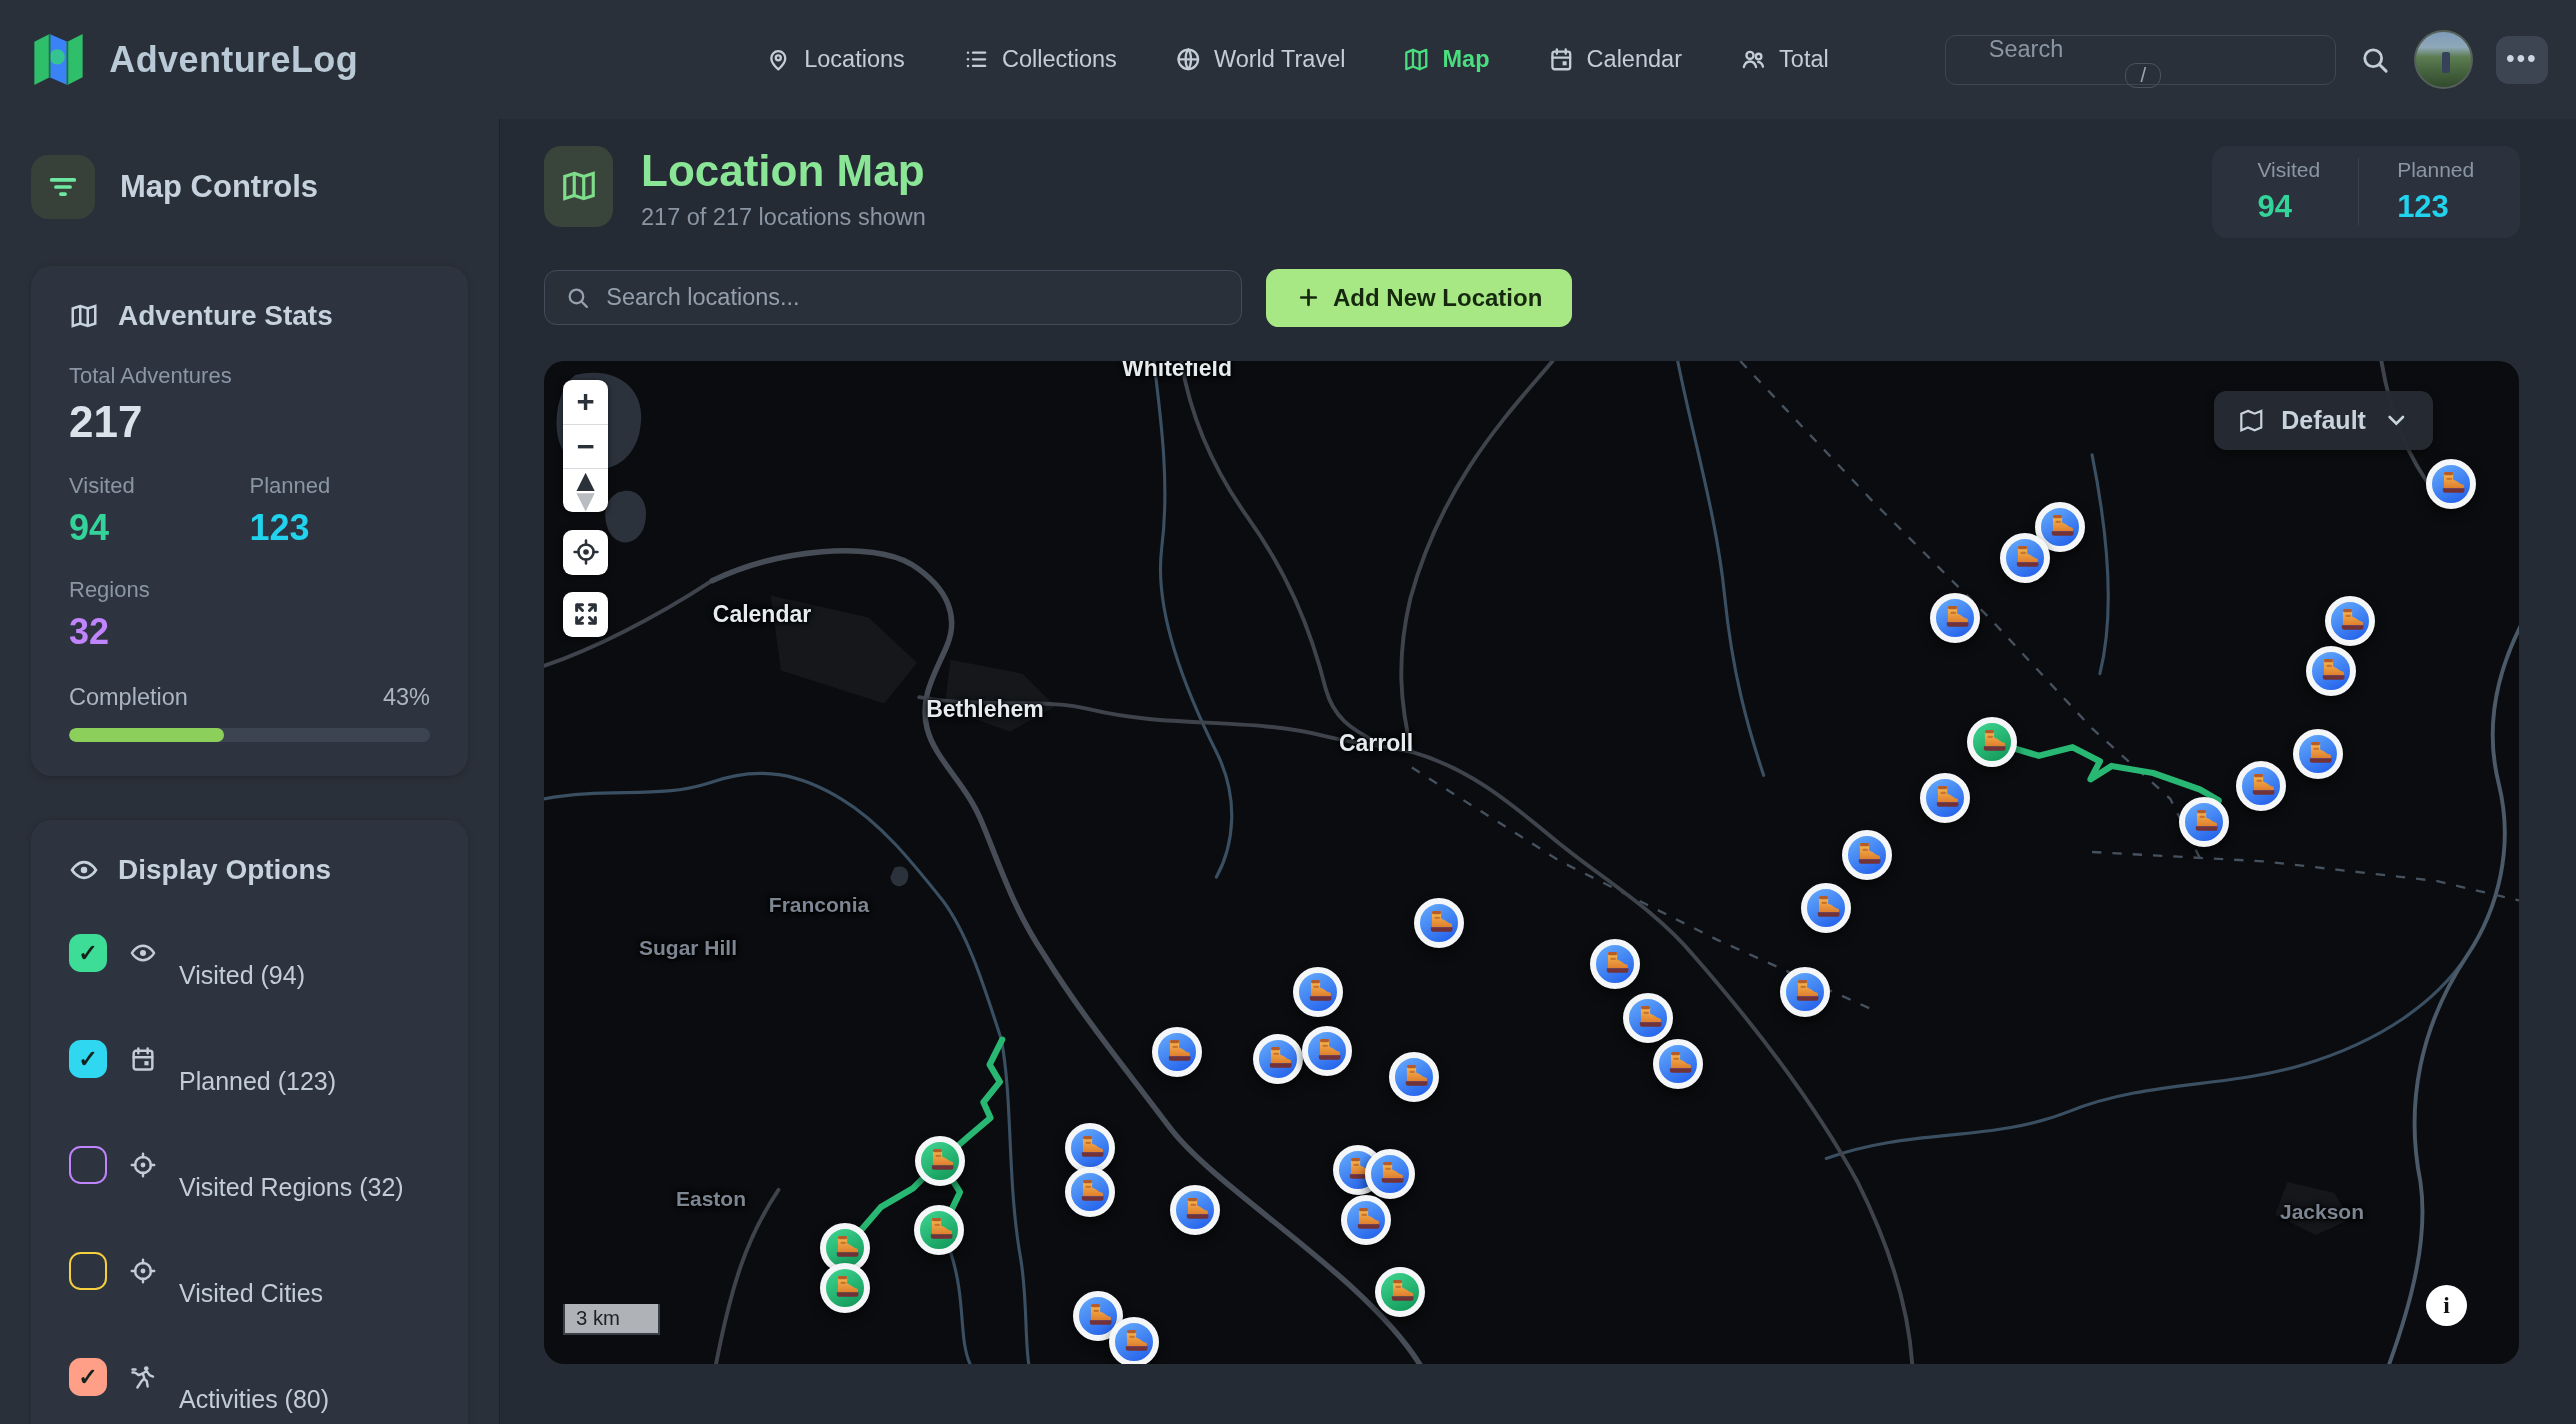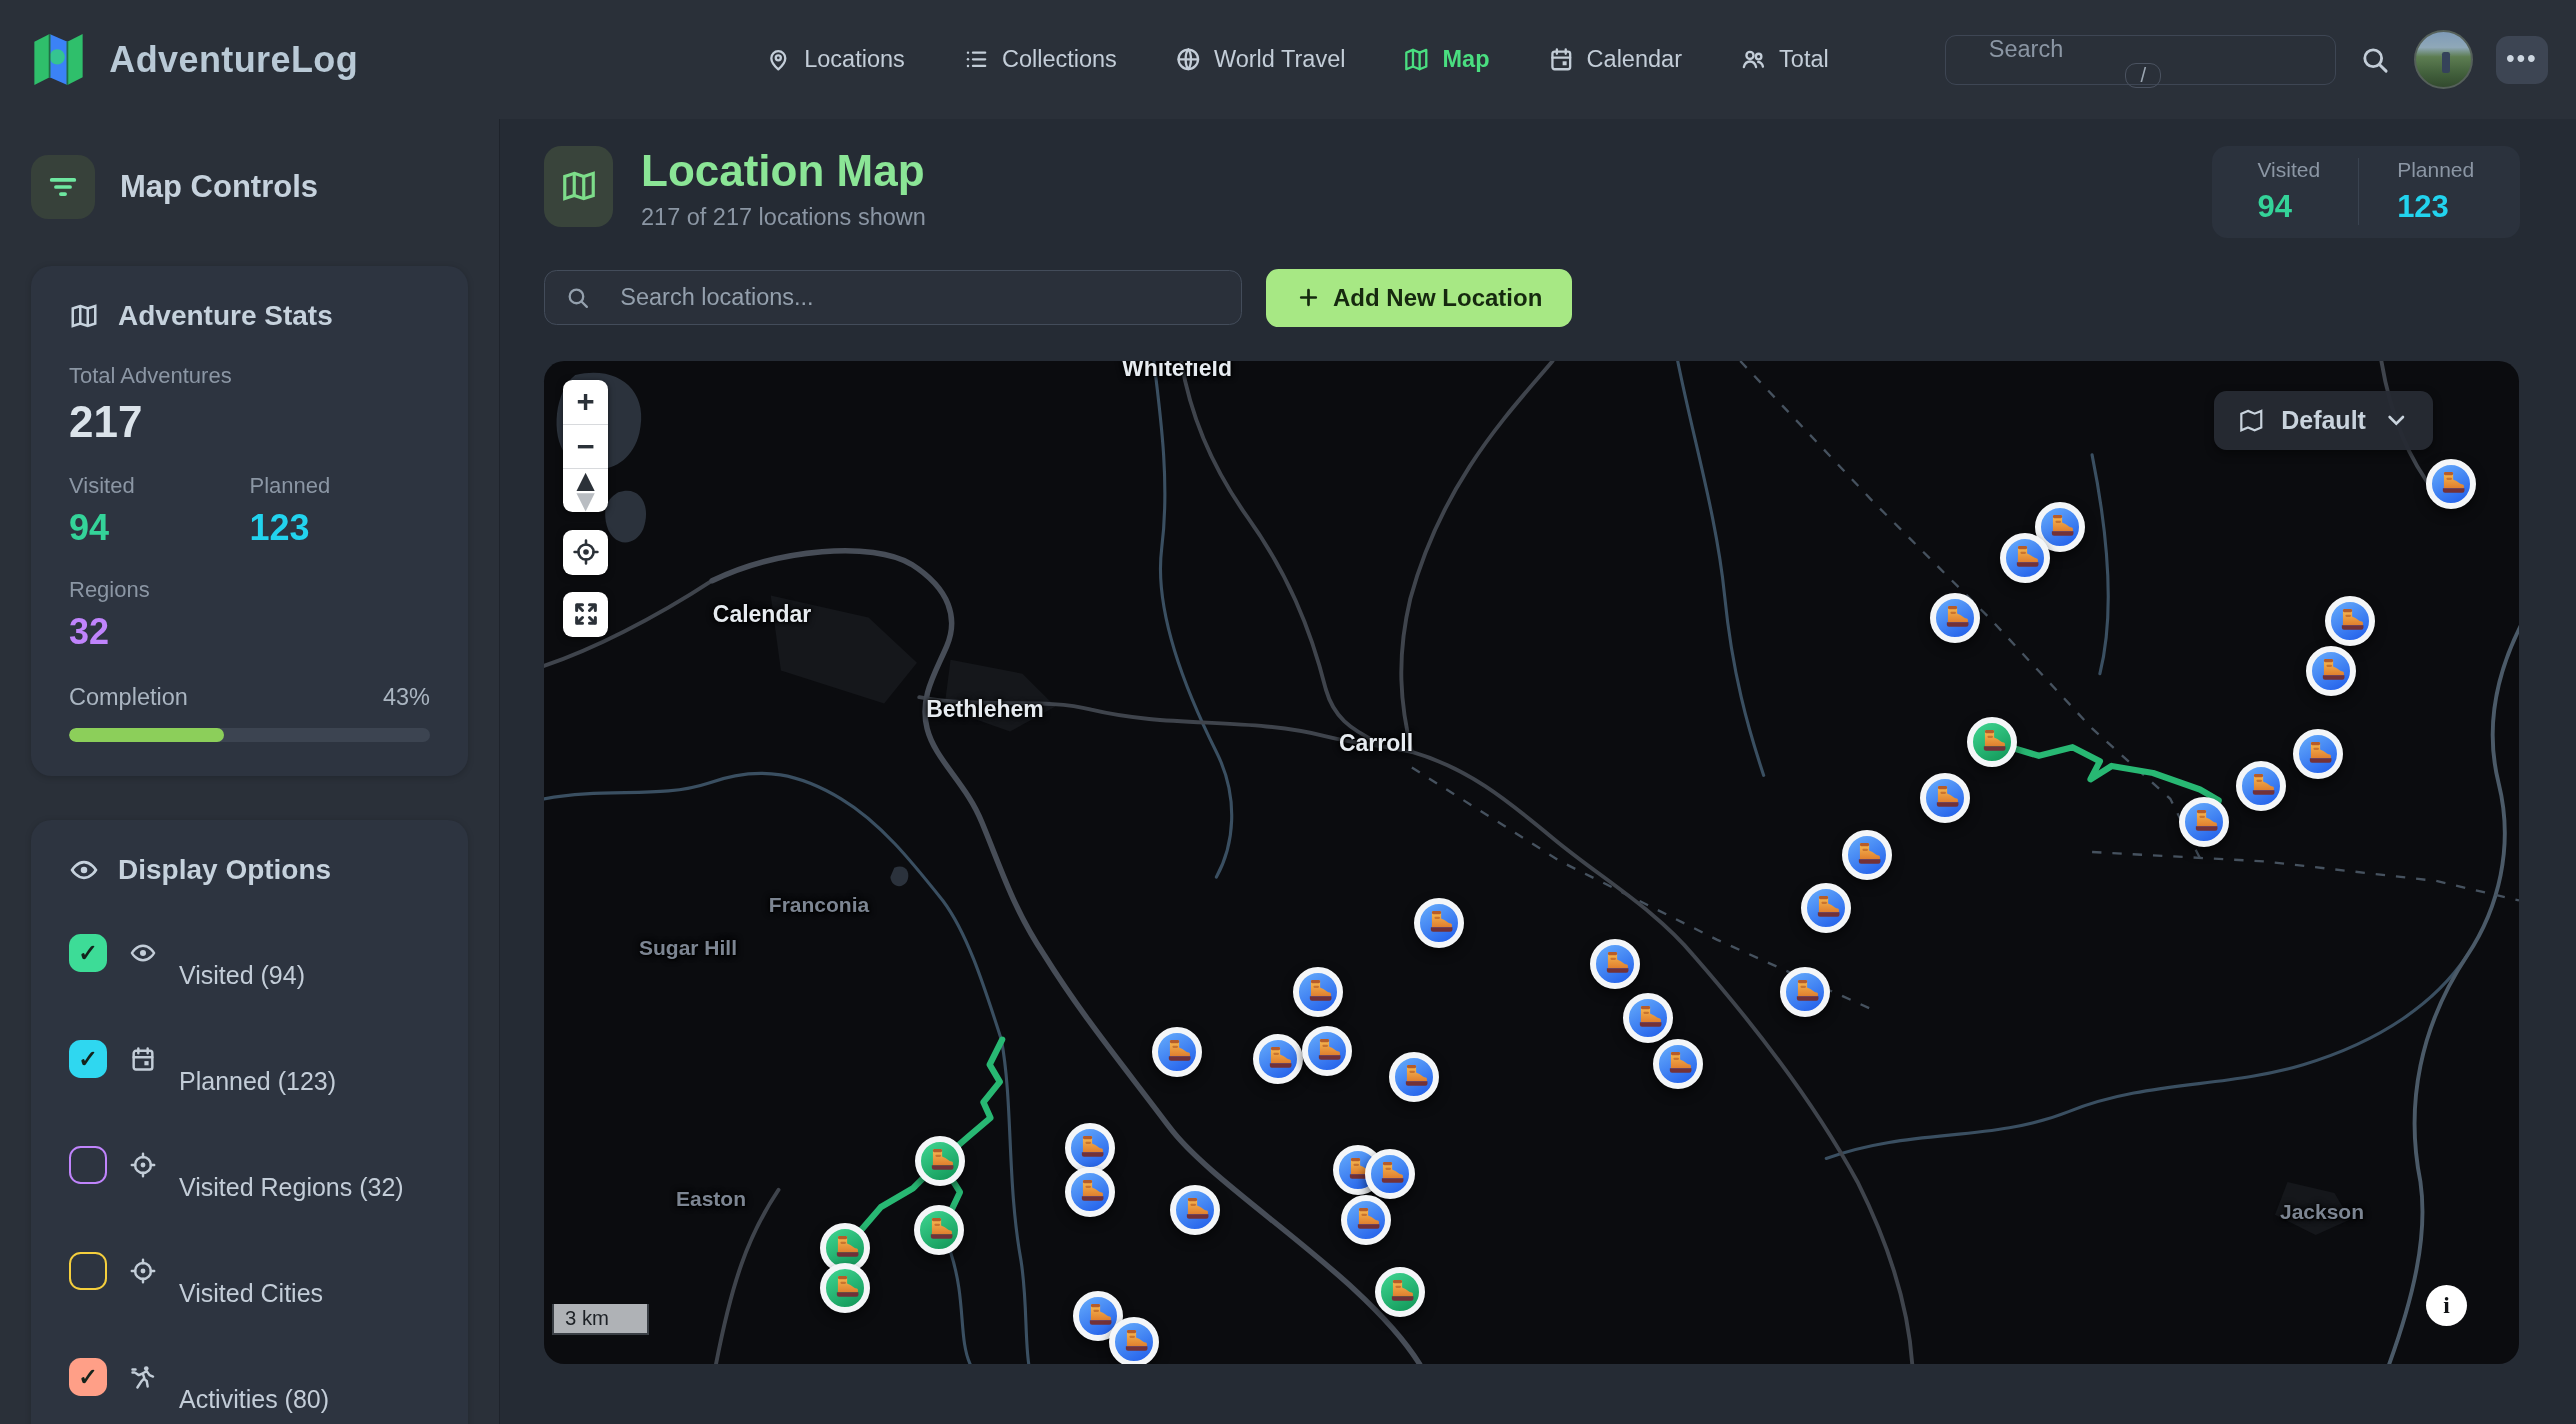--- a/index.html
+++ b/index.html
@@ -111,21 +111,21 @@
     display:flex; align-items:center; padding:0 7.8px;
   }
   .badge-col { padding:0 38px; }
   .badge-col + .badge-col { border-left:1.6px solid #3a4350; }
   .badge-label { font-size:21px; color:#8b96a4; margin-bottom:6.3px; }
   .badge-num { font-size:31px; font-weight:800; }
 
   .controls-row { display:flex; align-items:center; gap:23.5px; margin-bottom:34px; }
   .loc-search {
     width:698px; height:55px; border:1.6px solid #434c5a; border-radius:12.5px;
-    background:#2a303a; display:flex; align-items:center; padding:0 20.3px; gap:30px;
+    background:#2a303a; display:flex; align-items:center; padding:0 20.3px; gap:16px;
   }
   .loc-search svg { width:25px; height:25px; color:#94a0ad; flex:none; }
   .loc-search input { flex:1; background:transparent; border:none; outline:none; font-size:23.5px; color:#c3cdd8; font-family:inherit; }
   .loc-search input::placeholder { color:#94a0ad; }
   .add-btn {
     height:58px; border:none; border-radius:12.5px; background:var(--btn); cursor:pointer;
     color:#16290f; font-size:24px; font-weight:bold; font-family:inherit;
     display:flex; align-items:center; gap:12.5px; padding:0 30px;
   }
   .add-btn svg { width:25px; height:25px; }
@@ -168,21 +168,21 @@
   .sqbtn svg { width:28px; height:28px; }
 
   .layer-btn {
     position:absolute; right:86px; top:30px; height:59px; padding:0 23.5px;
     background:rgba(38,43,51,.96); border-radius:12.5px; cursor:pointer;
     display:flex; align-items:center; gap:17px; color:#c9d3dd; font-size:25px; font-weight:bold;
     box-shadow:0 3.1px 9.4px rgba(0,0,0,.4);
   }
   .layer-btn svg { width:26.6px; height:26.6px; }
   .scalebar {
-    position:absolute; left:8px; bottom:29px; width:97px; height:31px;
+    position:absolute; left:19px; bottom:29px; width:97px; height:31px;
     background:rgba(205,208,211,.85); border:2.3px solid #3a3f45; border-top:none;
     color:#1d2126; font-size:20.3px; display:flex; align-items:center; padding-left:11px;
   }
   .info-btn {
     position:absolute; right:52px; bottom:38px; width:41px; height:41px; border-radius:50%;
     background:#fff; color:#101215; display:flex; align-items:center; justify-content:center;
     font-size:23.5px; font-weight:800; cursor:pointer; font-family:"Liberation Serif",serif;
   }
   .hidden-defs { position:absolute; width:0; height:0; }
 </style>

